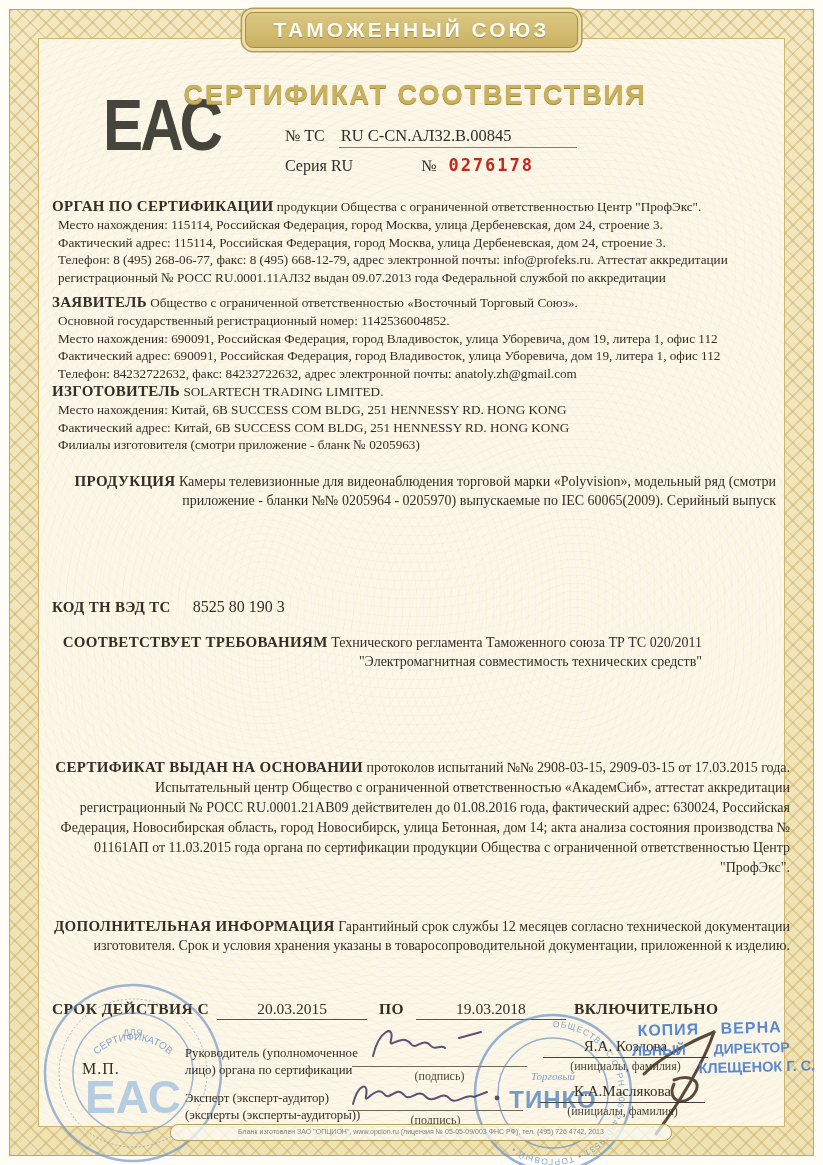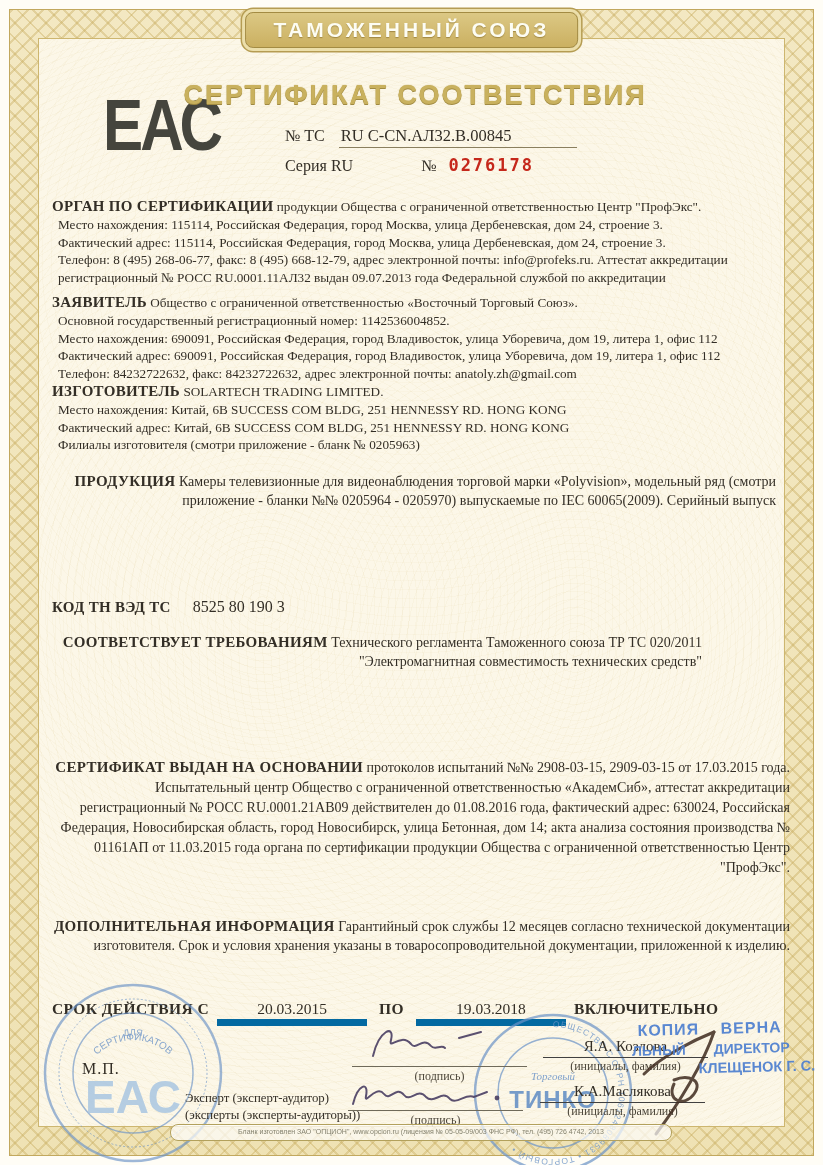--- a/index.html
+++ b/index.html
@@ -44,21 +44,21 @@
   .sec{position:absolute;left:52px;width:738px;line-height:1.34;}
   .sec p{margin:0;}
   .h{font-weight:700;font-size:15px;letter-spacing:.3px;}
   .sm{font-size:13.2px;}
   .md{font-size:14px;text-align:right;}
   .ln{padding-left:6px;}
   .code-val{font-size:16px;margin-left:22px;}
   
   .validity{position:absolute;left:52px;top:1000px;width:720px;display:flex;align-items:baseline;}
   .vh{font-weight:700;font-size:15.5px;letter-spacing:.4px;white-space:nowrap;}
-  .vdate{flex:0 0 150px;text-align:center;font-size:15.5px;border-bottom:7px solid #0369a1;
+  .vdate{flex:0 0 150px;text-align:center;font-size:15.5px;border-bottom:1px solid #0369a1;
     margin:0 8px;padding-bottom:1px;}
   .vpo{margin:0 4px;}
   
   .mp{position:absolute;left:82px;top:1060px;font-size:16px;letter-spacing:1px;}
   .role{position:absolute;left:185px;width:200px;font-size:12.8px;line-height:1.3;}
   .role-a{top:1045px;}
   .role-b{top:1090px;}
   .sigline{position:absolute;width:175px;border-bottom:1px solid #6f6a5a;}
   .sig-a{left:352px;top:1046px;height:20px;}
   .sig-b{left:348px;top:1090px;height:20px;}
@@ -190,20 +190,21 @@
       </defs>
     <text font-family="Liberation Sans, sans-serif" font-size="8.5" fill="#6b93c7" opacity="0.8" letter-spacing="1">
       <textPath href="#ringR">ОБЩЕСТВО С ОГРН 1061248089531 • ТОРГОВЫЙ •</textPath>
     </text>
     <text x="85" y="72" text-anchor="middle" font-family="Liberation Serif, serif" font-style="italic" font-size="11" fill="#6b93c7" opacity="0.85">Торговый</text>
     <text x="85" y="100" text-anchor="middle" font-family="Liberation Sans, sans-serif" font-weight="900" font-size="24" fill="#5f8cc4" opacity="0.85" letter-spacing="1">ТИНКО</text>
   </svg>
 
   <div class="mp">М.П.</div>
 
+  <div class="role role-a">Руководитель (уполномоченное лицо) органа по сертификации</div>
   <div class="role role-b">Эксперт (эксперт-аудитор) (эксперты (эксперты-аудиторы))</div>
 
   <div class="sigline sig-a"></div>
   <div style="position:absolute;left:352px;top:1068px;width:175px">
     <div class="cap">(подпись)</div>
   </div>
   <div class="sigline sig-b"></div>
   <div style="position:absolute;left:348px;top:1112px;width:175px">
     <div class="cap">(подпись)</div>
   </div>

